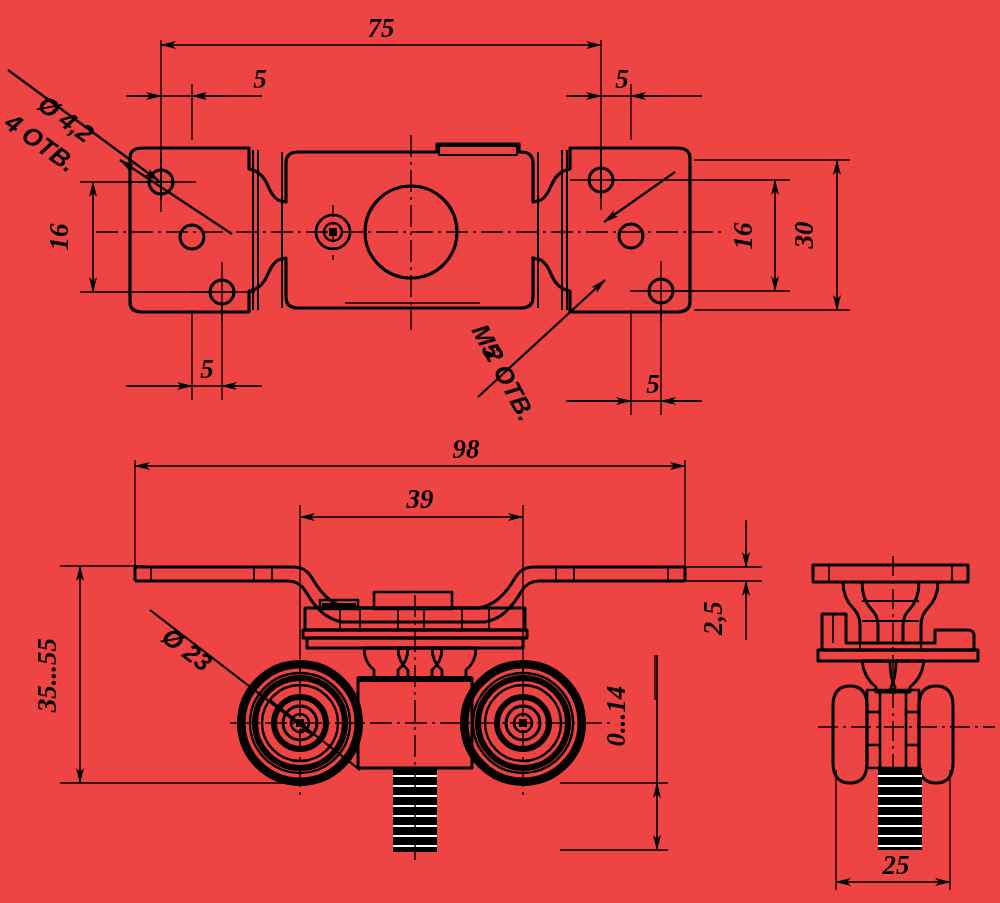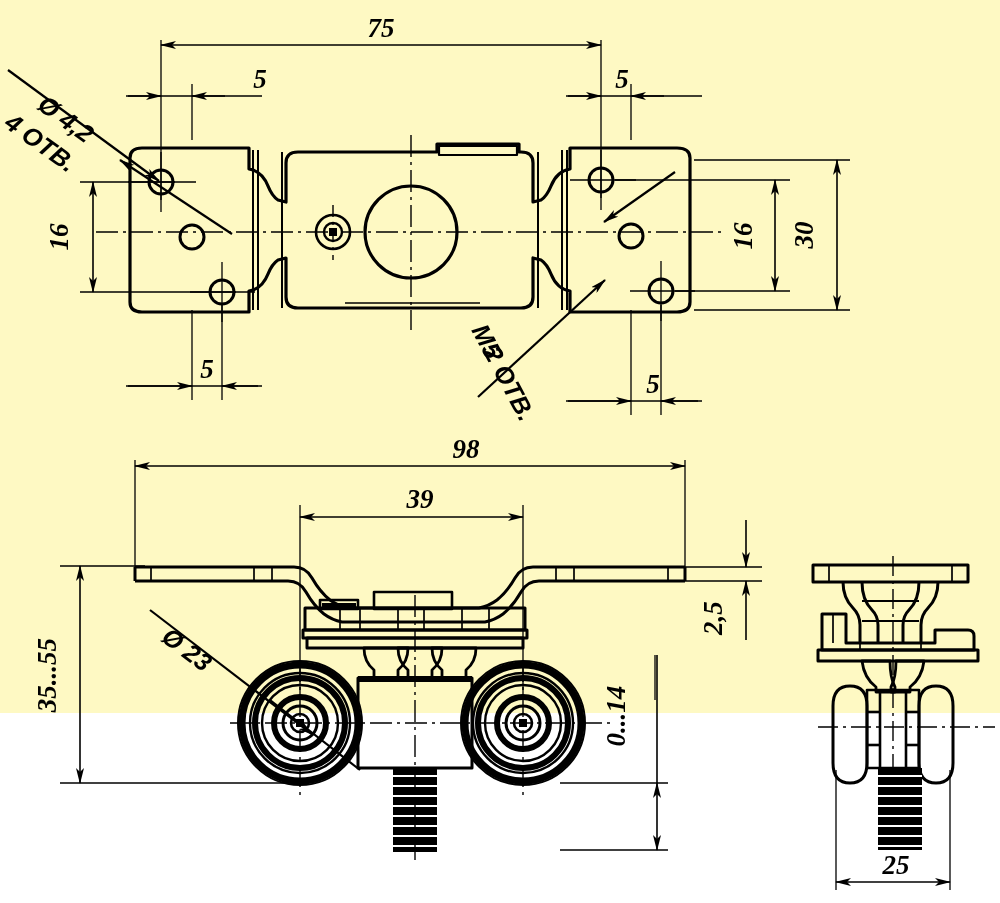--- a/index.html
+++ b/index.html
@@ -1,18 +1,18 @@
 <!DOCTYPE html>
 <html><head>
 <meta charset="utf-8">
 <style>
   html,body{margin:0;padding:0;background:#ffffff;}
   body{width:1000px;height:903px;overflow:hidden;
        font-family:"Liberation Serif",serif;}
-  #sheet{position:relative;width:1000px;height:713px;background:#fef9c3;}
+  #sheet{position:relative;width:1000px;height:903px;background:#ef4444;}
   svg{display:block;}
   .dimtxt{font-family:"Liberation Serif",serif;font-style:italic;font-weight:bold;
           font-size:27px;fill:#000;}
   .leadtxt{font-family:"Liberation Sans",sans-serif;font-style:italic;font-weight:bold;
           font-size:25px;fill:#000;}
 </style>
 </head>
 <body>
 
 <div id="sheet">

